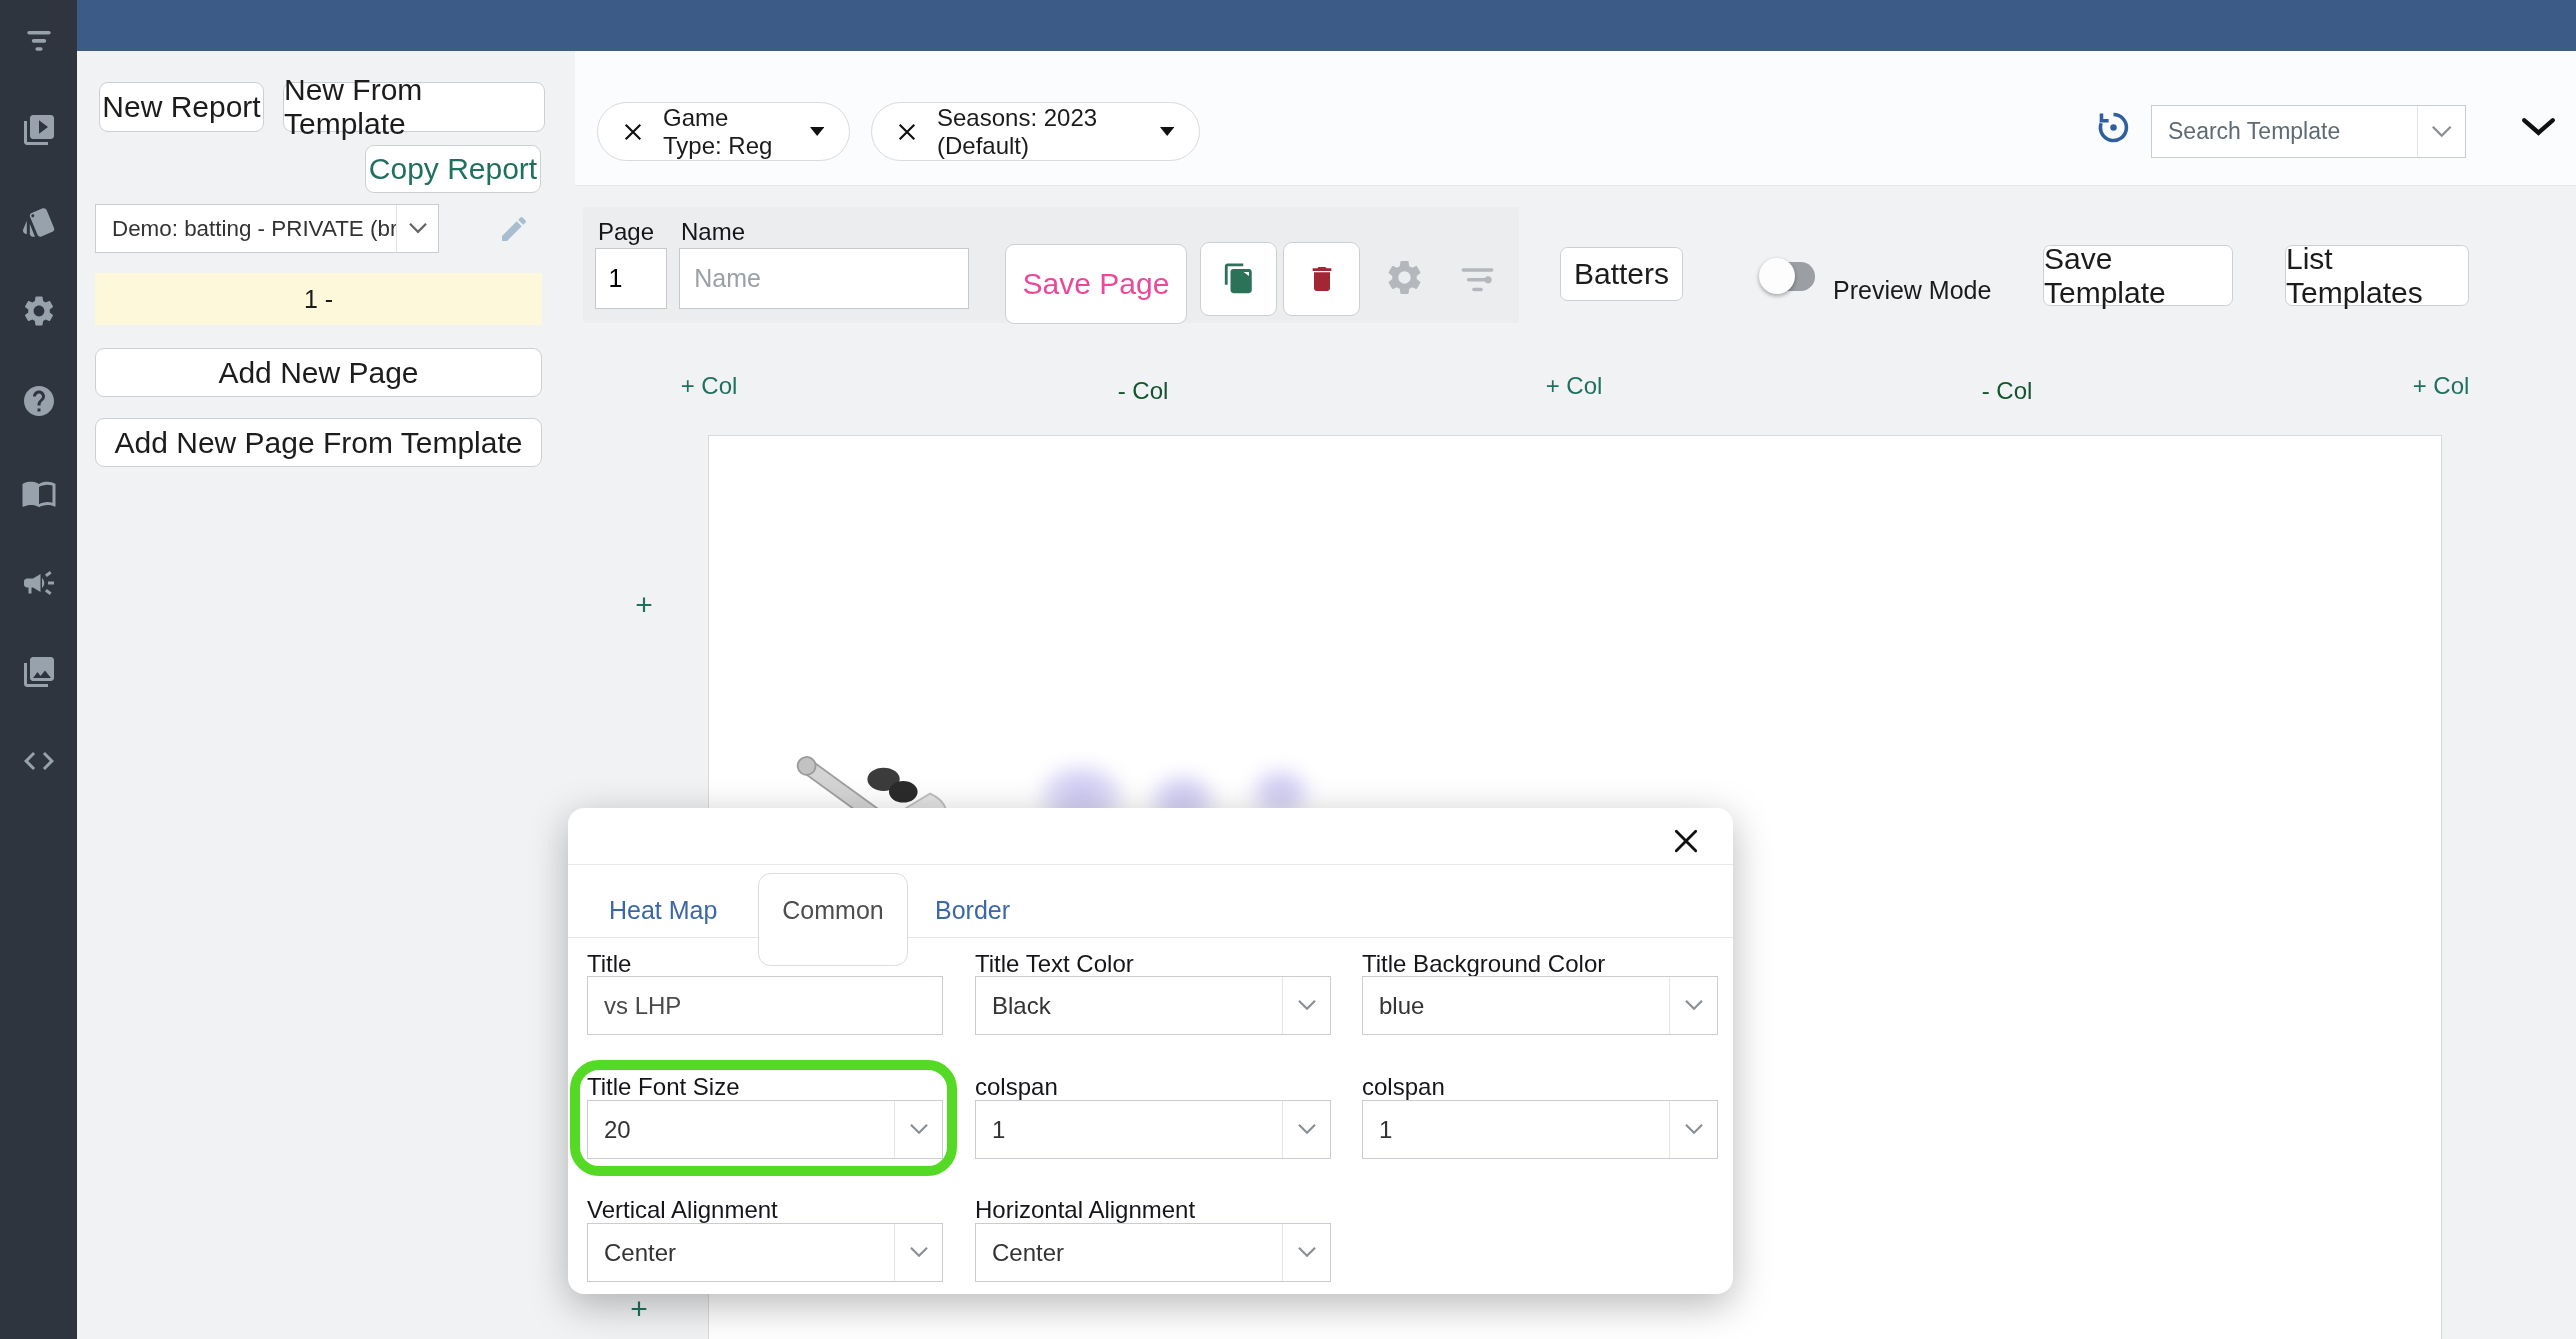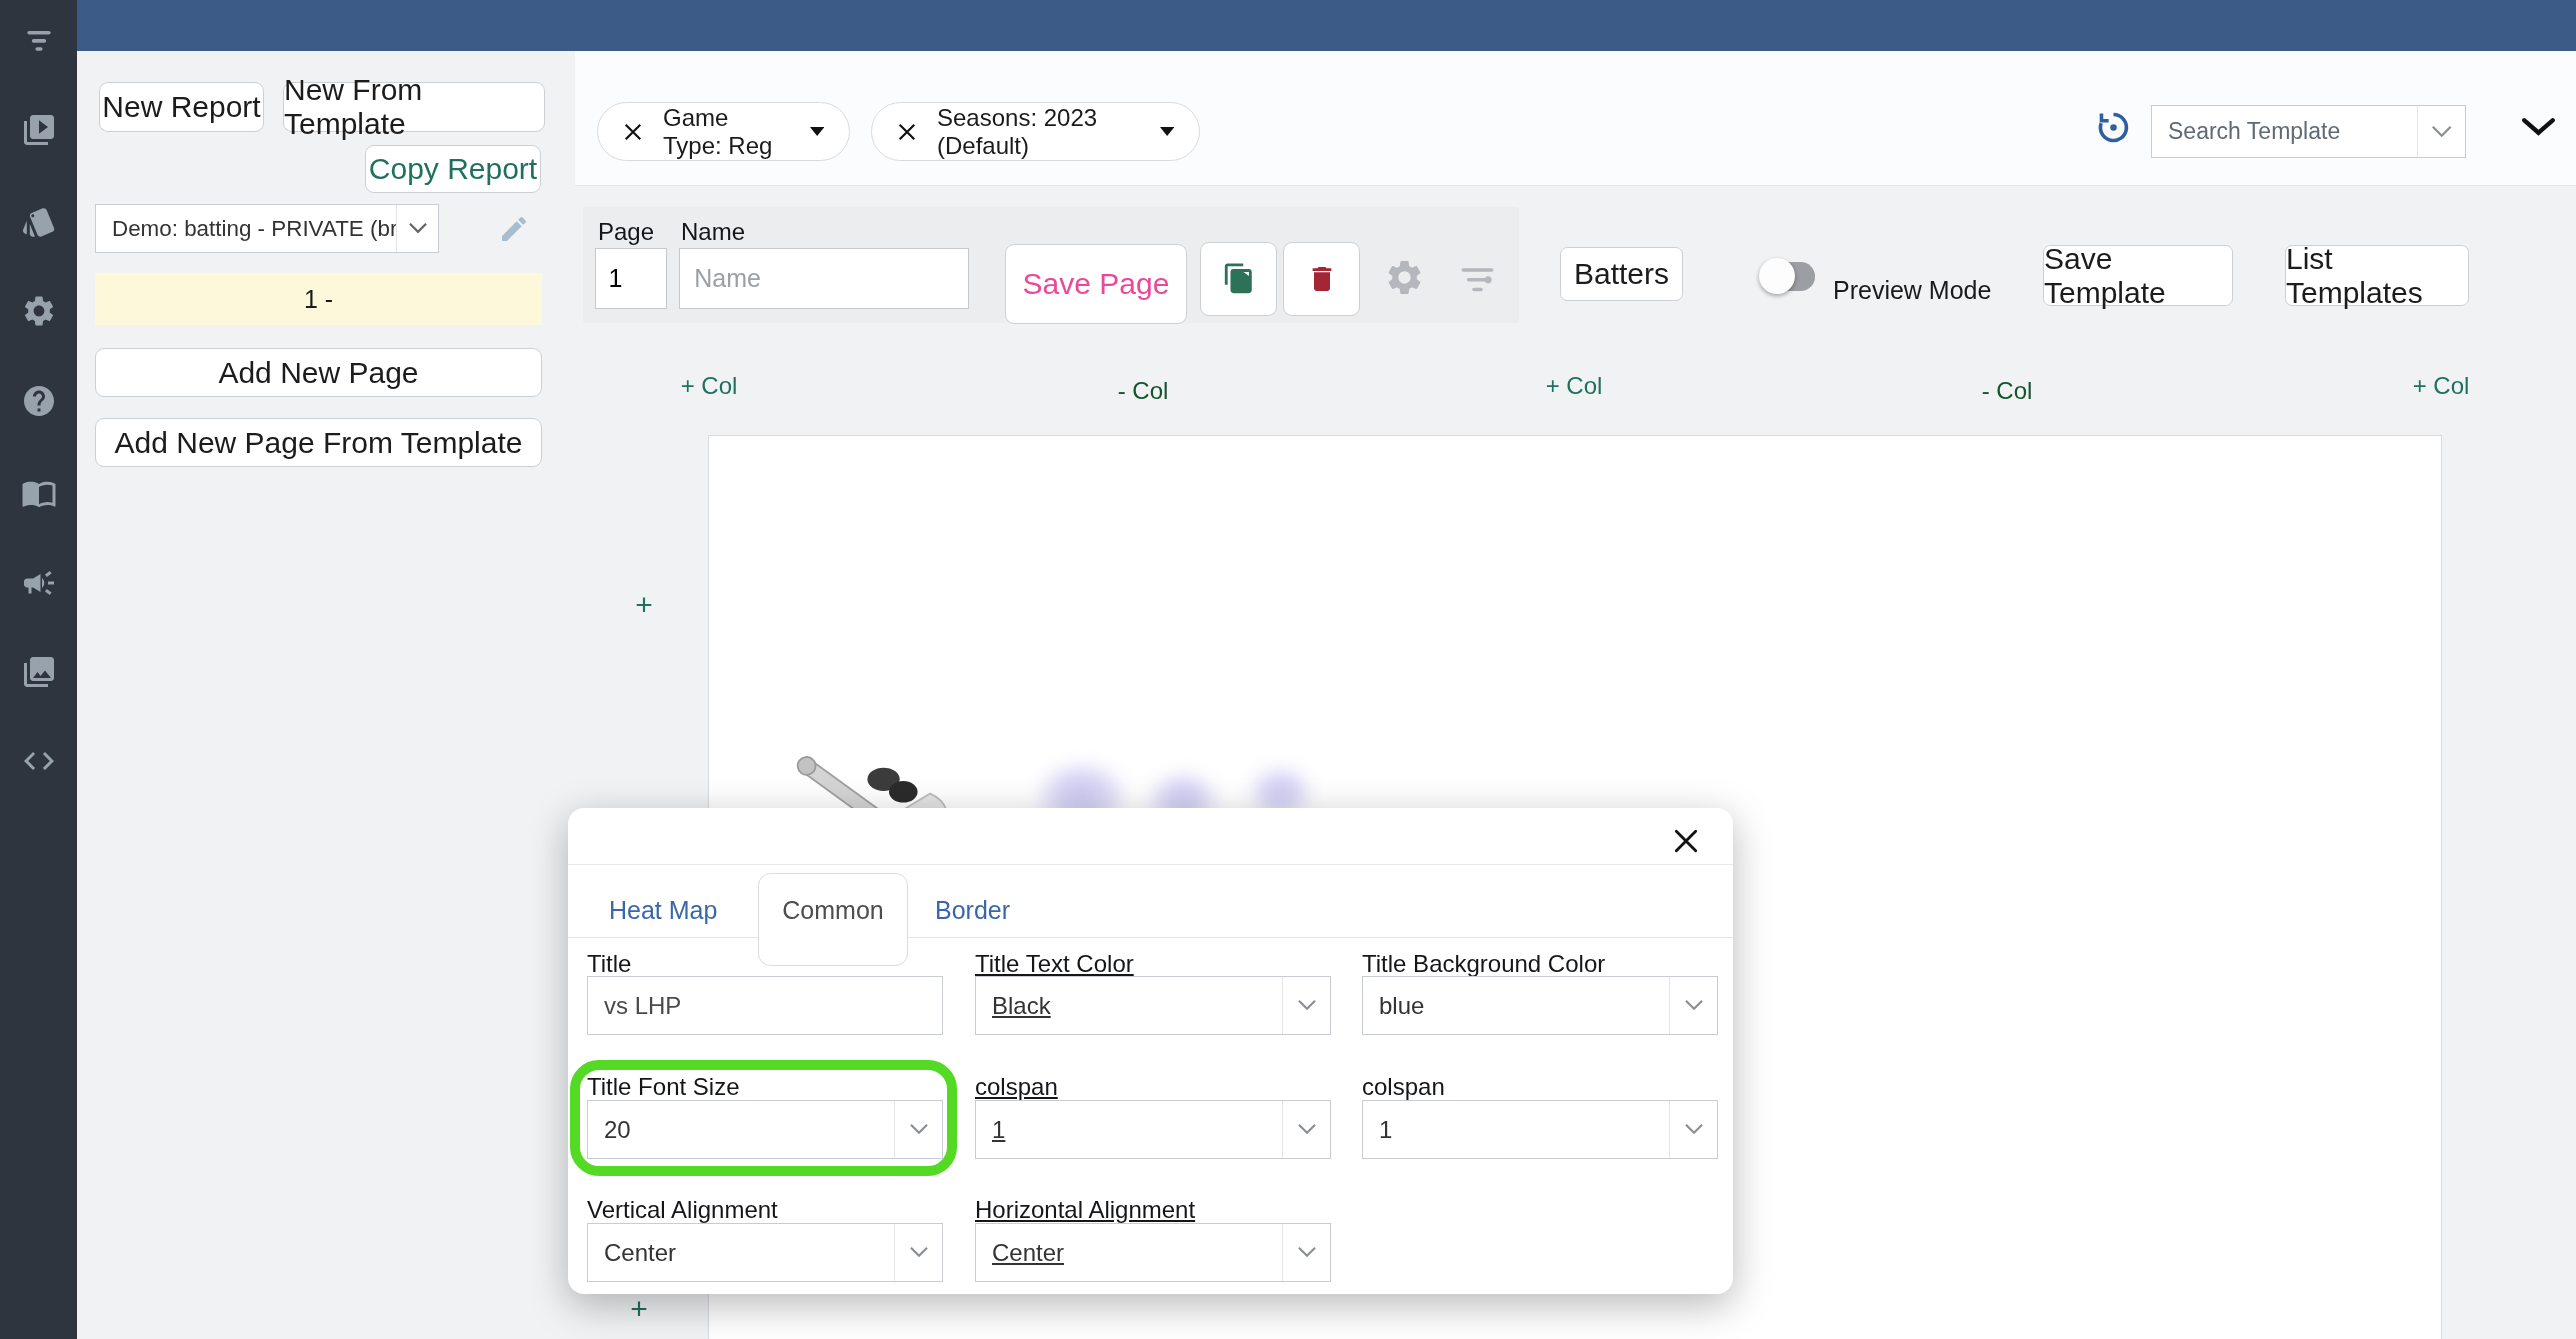--- a/index.html
+++ b/index.html
@@ -107,21 +107,21 @@
   .m-close{position:absolute;right:32px;top:18px;width:30px;height:30px;color:#111;cursor:pointer;}
   .m-div1{position:absolute;left:0;right:0;top:56px;border-bottom:0.9px solid #e9e9e9;}
   .m-div2{position:absolute;left:0;right:0;top:129px;border-bottom:0.9px solid #e6e6e6;z-index:1;}
   .m-tab{position:absolute;top:88px;font-size:25px;color:#3a67a8;z-index:2;}
   .tab-heatmap{left:41px;} .tab-border{left:367px;}
   .tab-common-box{position:absolute;left:190px;top:65px;width:150px;height:93px;background:#fff;
       border:0.9px solid #dcdcdc;border-radius:12.5px;z-index:2;box-sizing:border-box;}
   .tab-common-box span{position:absolute;left:0;right:0;top:22.4px;text-align:center;font-size:25px;color:#4d4d4d;}
   .f-label{position:absolute;font-size:24px;color:#15161a;white-space:nowrap;}
   .f-box{position:absolute;width:356px;height:59px;}
-  .c1{left:19px;} .c2{left:407px;text-decoration:underline;} .c3{left:794px;}
+  .c1{left:19px;} .c2{left:407px;} .c3{left:794px;}
   .r1l{top:142px;} .r1b{top:168px;}
   .r2l{top:265px;} .r2b{top:292px;}
   .r3l{top:388px;} .r3b{top:415px;}
   .title-input{border:0.9px solid #c9ccd0;box-sizing:border-box;font-size:24px;color:#4a4a4a;
       padding-left:16px;width:356px;height:59px;font-family:"Liberation Sans",sans-serif;background:#fff;}
   .ring{left:570px;top:1060px;width:387px;height:116px;border:10px solid #54da25;border-radius:29px;
       z-index:12;box-sizing:border-box;}
 </style>
 </head>
 <body>

